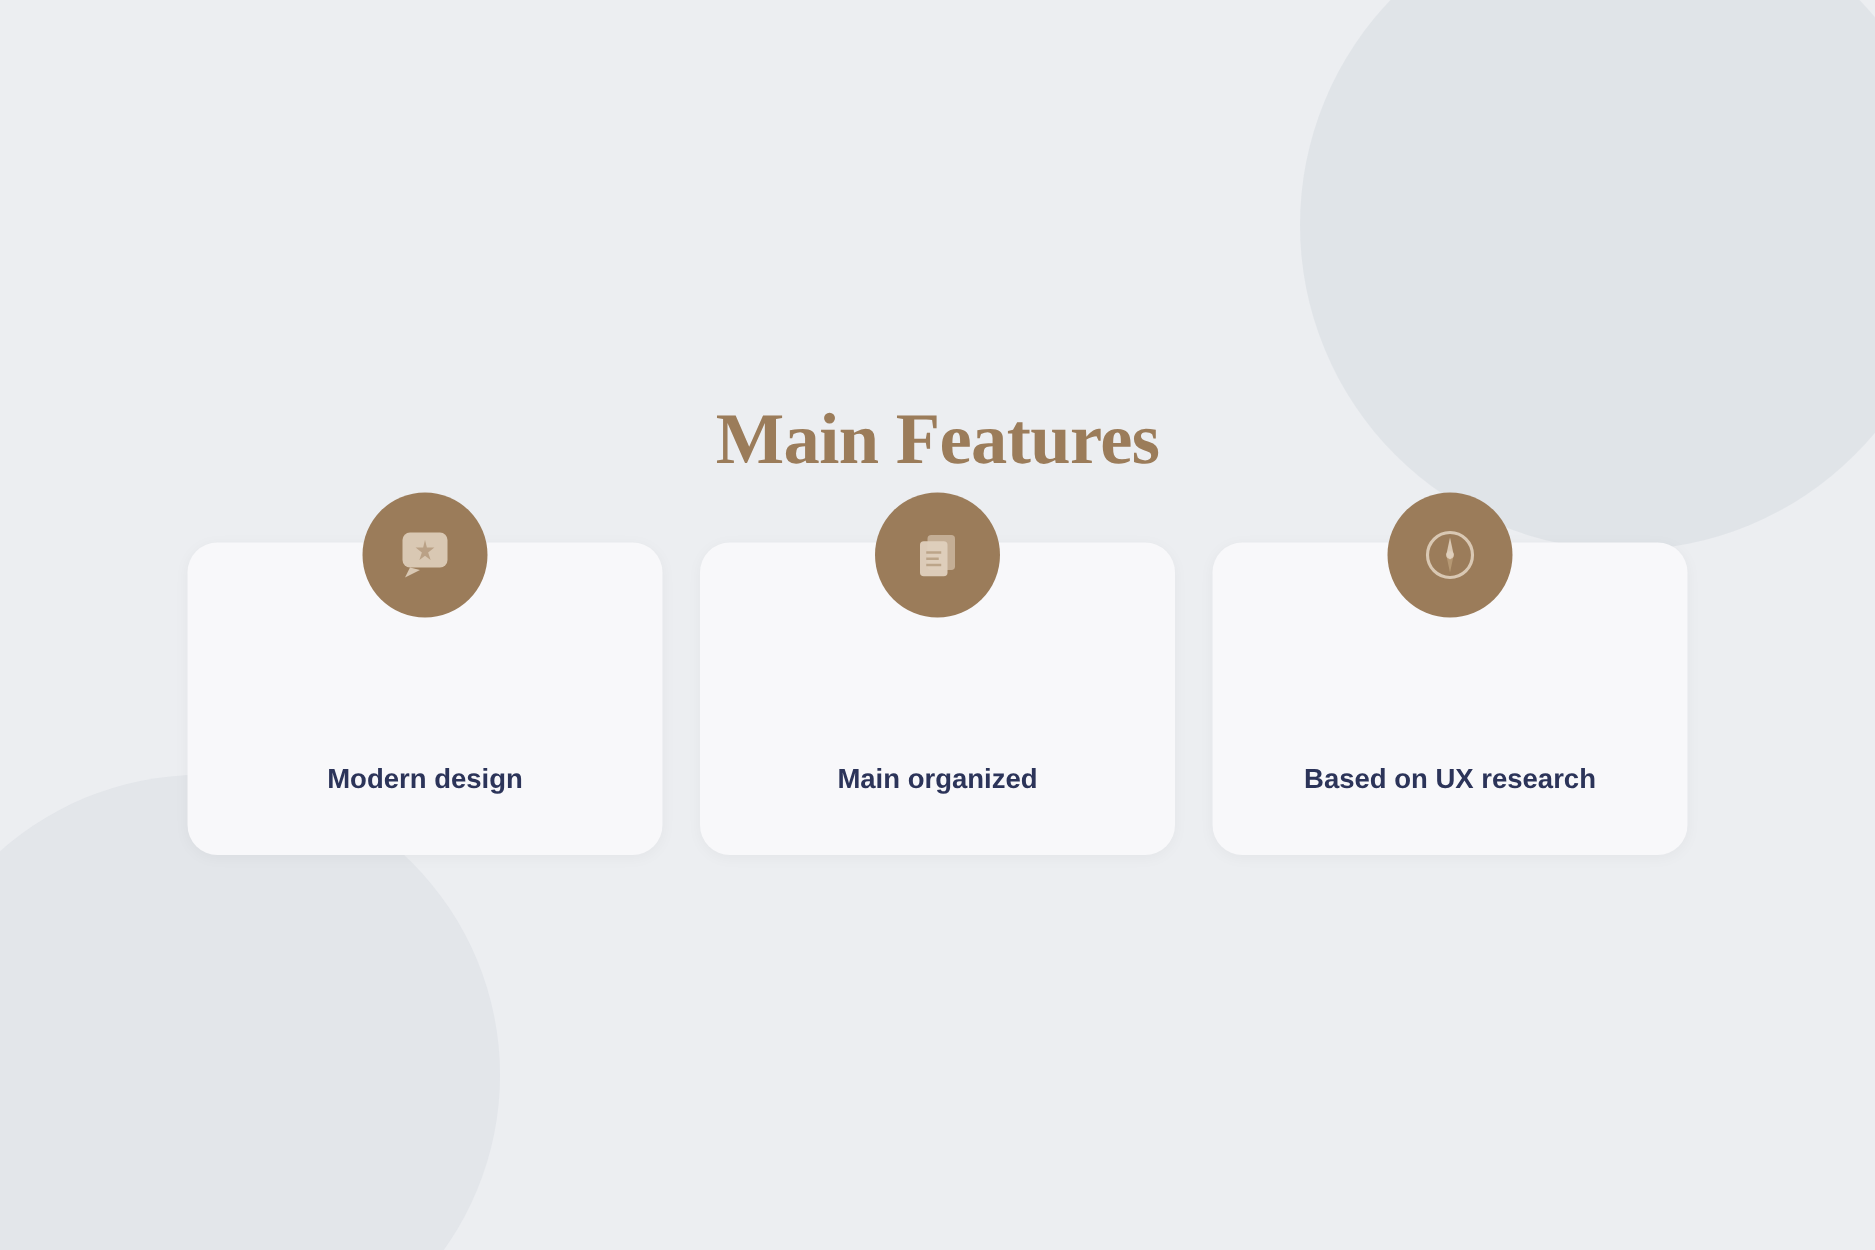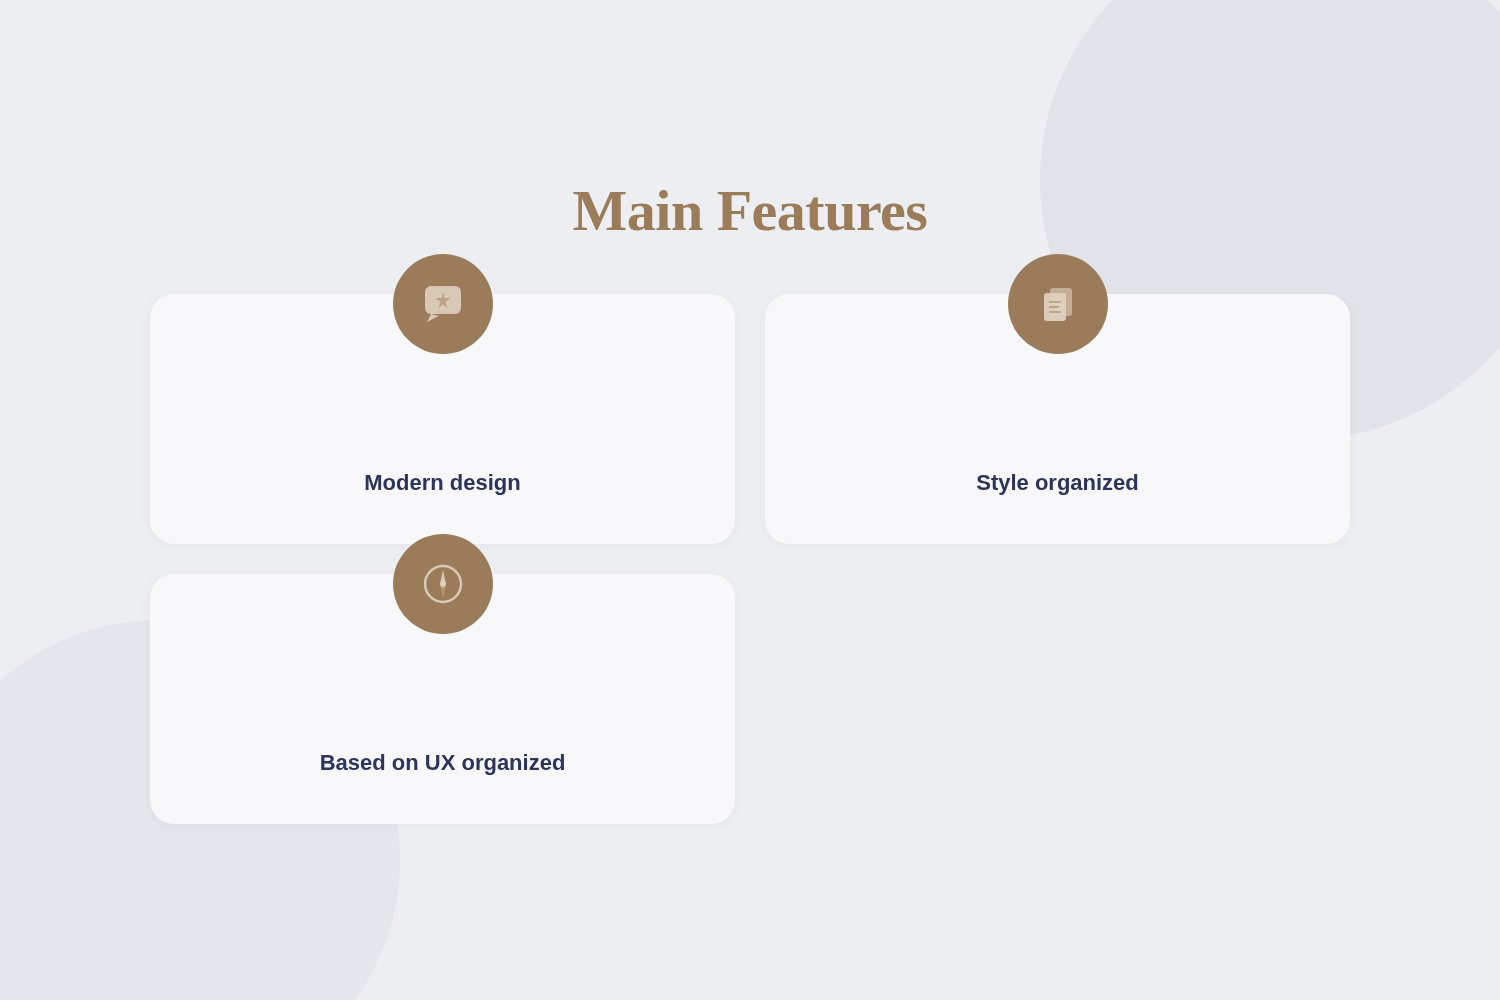--- a/index.html
+++ b/index.html
@@ -60,21 +60,21 @@
       font-weight: 700;
       color: #9b7c5a;
       font-family: 'Georgia', serif;
       letter-spacing: -0.5px;
       margin-bottom: 10px;
       text-align: center;
     }
 
     .features-grid {
       display: grid;
-      grid-template-columns: repeat(2, 1fr);
+      grid-template-columns: repeat(3, 1fr);
       gap: 30px;
       width: 100%;
     }
 
     .feature-card {
       background: #f8f8fa;
       border-radius: 24px;
       display: flex;
       flex-direction: column;
       align-items: center;
@@ -145,31 +145,31 @@
 
           <rect x="16" y="8" width="22" height="28" rx="3" ry="3" fill="#e8d9c8" opacity="0.6"></rect>
 
           <rect x="10" y="13" width="22" height="28" rx="3" ry="3" fill="#e8d9c8" opacity="0.95"></rect>
 
           <line x1="15" y1="22" x2="27" y2="22" stroke="#9b7c5a" stroke-width="2" opacity="0.5"></line>
           <line x1="15" y1="27" x2="25" y2="27" stroke="#9b7c5a" stroke-width="2" opacity="0.5"></line>
           <line x1="15" y1="32" x2="27" y2="32" stroke="#9b7c5a" stroke-width="2" opacity="0.5"></line>
         </svg>
       </div>
-      <span class="feature-label">Style organized</span>
+      <span class="feature-label">Main organized</span>
     </div>
 
     <div class="feature-card">
       <div class="feature-icon-circle">
         <svg viewBox="0 0 48 48" xmlns="http://www.w3.org/2000/svg">
           <circle cx="24" cy="24" r="18" fill="none" stroke="#e8d9c8" stroke-width="2.5" opacity="0.9"></circle>
 
           <polygon points="24,10 27,24 24,28 21,24" fill="#e8d9c8" opacity="0.9"></polygon>
           <polygon points="24,28 27,24 24,38 21,24" fill="#c4a882" opacity="0.7"></polygon>
           <circle cx="24" cy="24" r="3" fill="#e8d9c8" opacity="0.9"></circle>
         </svg>
       </div>
-      <span class="feature-label">Based  on UX organized</span>
+      <span class="feature-label">Based  on UX research</span>
     </div>
 
 
   </div>
 </div>
 
 </body></html>

